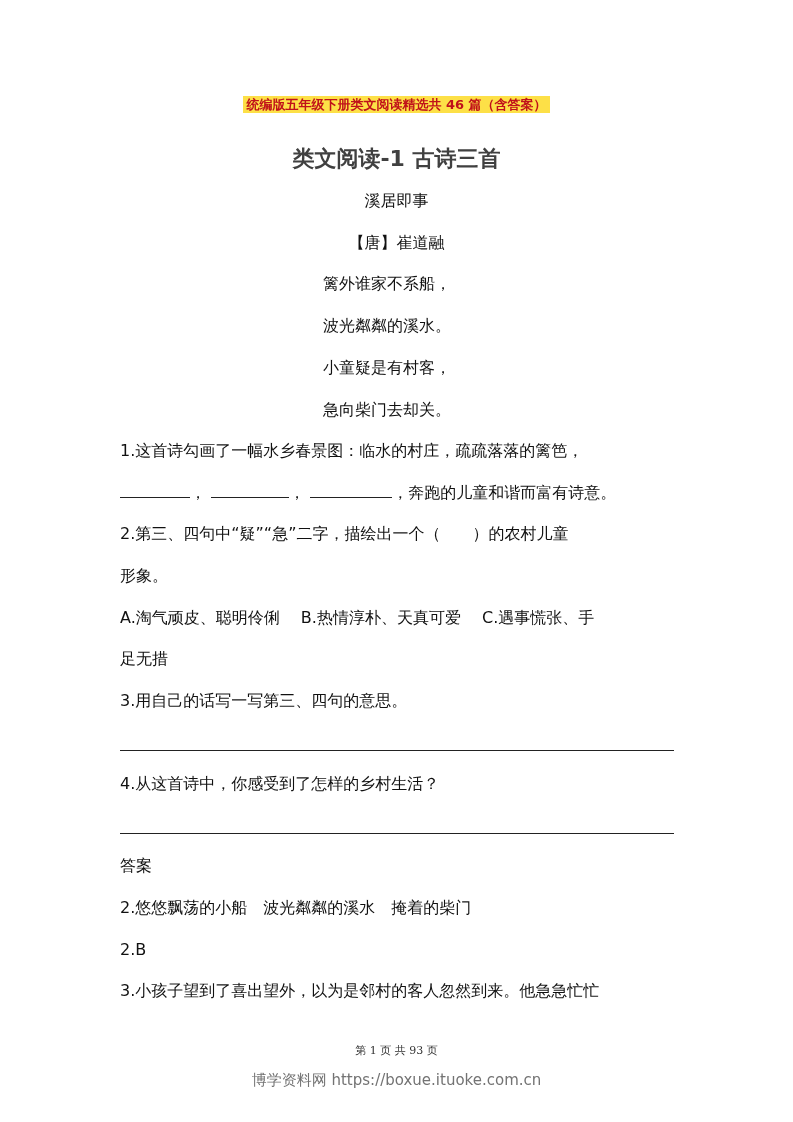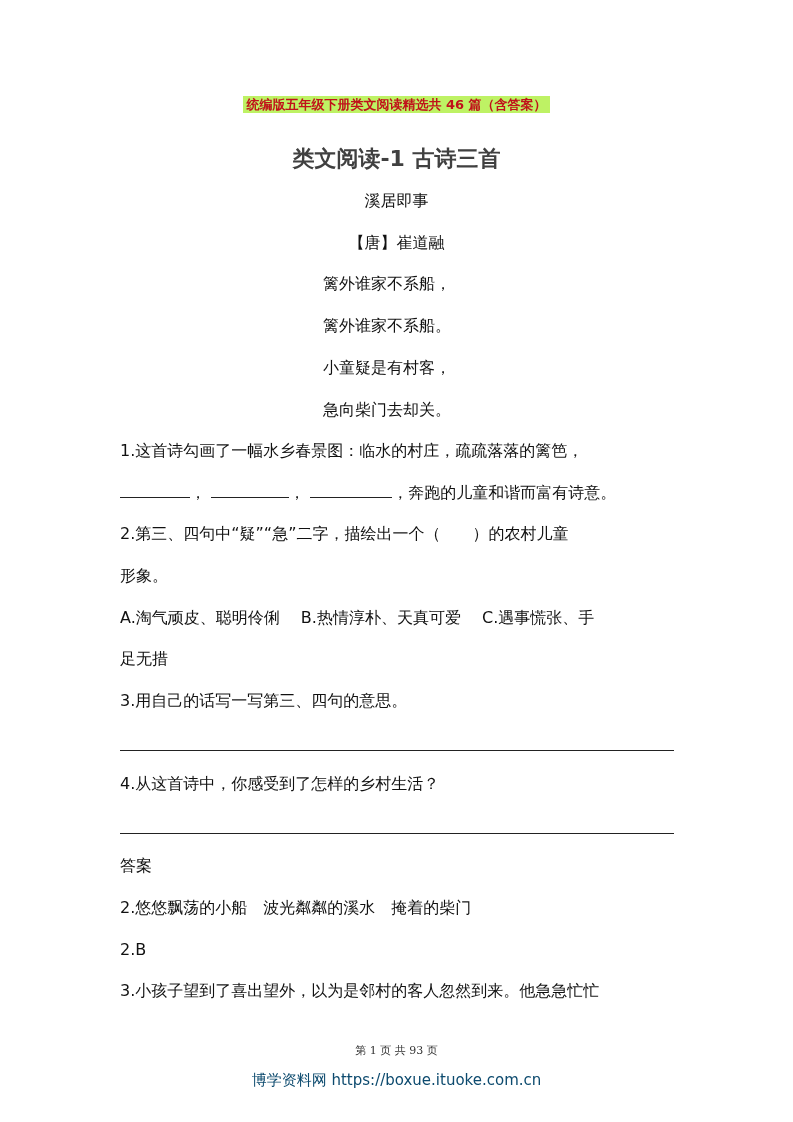--- a/index.html
+++ b/index.html
@@ -1,45 +1,45 @@
 <!DOCTYPE html>
 <html><head>
 <meta charset="utf-8">
 <style>
   html, body { margin: 0; padding: 0; background: #ffffff; }
   body { width: 793px; height: 1122px; position: relative; overflow: hidden;
          font-family: "DejaVu Sans", "Liberation Sans", sans-serif; color: #111; }
   .abs { position: absolute; }
   .banner { left: 0; right: 0; top: 94px; text-align: center; }
-  .banner span { background: #bef264; color: #c0111a; font-weight: bold; font-size: 13px;
+  .banner span { background: #fde047; color: #c0111a; font-weight: bold; font-size: 13px;
                  padding: 1px 3px; font-family: "DejaVu Sans", sans-serif; }
   .title { left: 0; right: 0; top: 144px; text-align: center; font-size: 22px; font-weight: bold; color: #404040; }
   .center { left: 0; right: 0; text-align: center; font-size: 16px; }
   .poem-line { left: 323px; font-size: 16px; }
   .para { left: 120px; width: 555px; font-size: 16px; white-space: nowrap; }
   .rule { left: 120px; width: 554px; height: 0; border-top: 1.2px solid #222; }
   .footer-page { left: 0; right: 0; top: 1043px; text-align: center; font-size: 11px; color: #333;
                  font-family: "DejaVu Serif", serif; }
-  .footer-site { left: 0; right: 0; top: 1071px; text-align: center; font-size: 15px; color: #0c4a6e; }
+  .footer-site { left: 0; right: 0; top: 1071px; text-align: center; font-size: 15px; color: #737373; }
   .blank { display: inline-block; border-bottom: 1px solid #222; height: 14px; vertical-align: baseline; }
 </style>
 </head>
 <body>
 
 <div class="abs banner">
   <span>统编版五年级下册类文阅读精选共 46 篇（含答案）</span>
 </div>
 
 <div class="abs title">类文阅读-1 古诗三首</div>
 
 <div class="abs center" style="top:191px;">溪居即事</div>
 <div class="abs center" style="top:233px;">【唐】崔道融</div>
 
 <div class="abs poem-line" style="top:274px;">篱外谁家不系船，</div>
-<div class="abs poem-line" style="top:316px;">篱外谁家不系船。</div>
+<div class="abs poem-line" style="top:316px;">波光粼粼的溪水。</div>
 <div class="abs poem-line" style="top:358px;">小童疑是有村客，</div>
 <div class="abs poem-line" style="top:400px;">急向柴门去却关。</div>
 
 <div class="abs para" style="top:441px;">1.这首诗勾画了一幅水乡春景图：临水的村庄，疏疏落落的篱笆，</div>
 <div class="abs para" style="top:483px;">
   <span class="blank" style="width:70px;"></span><span>，</span>
   <span class="blank" style="width:78px;"></span><span>，</span>
   <span class="blank" style="width:82px;"></span><span>，奔跑的儿童和谐而富有诗意。</span>
 </div>
 

